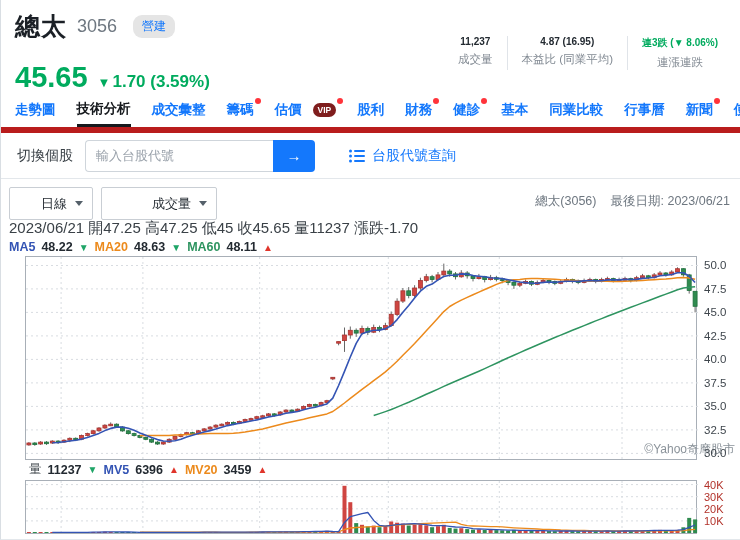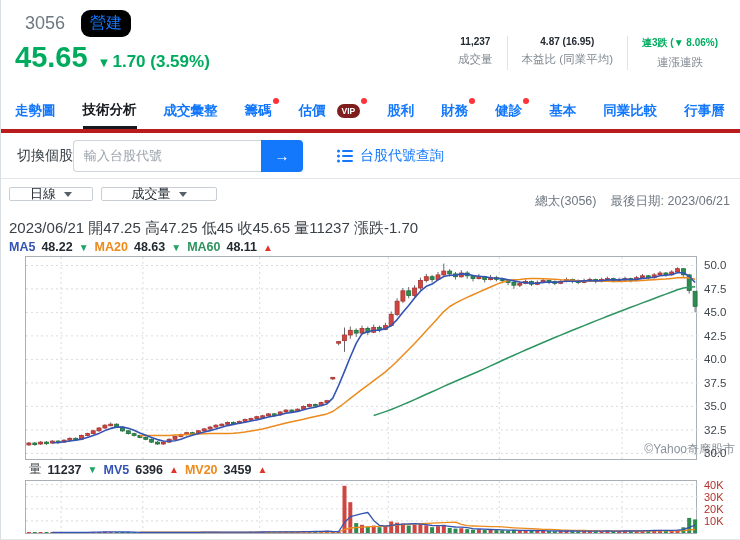--- a/index.html
+++ b/index.html
@@ -4,59 +4,59 @@
 <style>
   * { margin:0; padding:0; box-sizing:border-box; }
   body { font-family:"Liberation Sans","DejaVu Sans",sans-serif; background:#fff; }
   .page { width:740px; height:540px; background:#fff; position:relative; overflow:hidden;
           border-left:1px solid #d9dee3; border-bottom:1px solid #e3e7eb; }
   
   .header { padding:10px 16px 0 14px; position:relative; height:93px; }
   .title-row { display:flex; align-items:center; }
   .stock-name { font-size:25px; font-weight:bold; color:#1b2026; letter-spacing:1px; }
   .stock-code { font-size:18px; color:#6e7780; margin-left:10px; }
-  .sector-badge { margin-left:16px; font-size:16px; color:#1478fc; background:#000000;
+  .sector-badge { margin-left:16px; font-size:12px; color:#1478fc; background:#e5e5e5;
                   padding:3px 9px; border-radius:9px; cursor:pointer; }
-  .price-row { display:flex; align-items:baseline; margin-top:4px; }
+  .price-row { display:flex; align-items:baseline; margin-top:18px; }
   .last-price { font-size:29px; font-weight:bold; color:#00ab5e; }
   .change { font-size:17px; font-weight:bold; color:#00ab5e; margin-left:10px; }
   .change .arr { font-size:13px; margin-right:2px; }
   .meta { font-size:12px; color:#828a93; margin-top:3px; }
   .stats { position:absolute; right:8px; top:36px; display:flex; }
   .stat { padding:0 14px; text-align:center; }
   .stat + .stat { border-left:1px solid #e0e4e9; }
   .stat .v { font-size:10px; font-weight:bold; color:#232a31; white-space:nowrap; }
   .stat .v.green { color:#00ab5e; }
   .stat .l { font-size:11.5px; color:#828a93; margin-top:5px; white-space:nowrap; }
   
-  .nav { display:flex; align-items:stretch; gap:27px; padding:0 14px; height:40px;
-         border-bottom:4px solid #b91c1c; }
+  .nav { display:flex; align-items:stretch; gap:21px; padding:0 14px; height:40px;
+         border-bottom:6px solid #b91c1c; }
   .tab { position:relative; display:flex; align-items:center; font-size:13.5px; font-weight:bold;
          color:#1478fc; cursor:pointer; white-space:nowrap; }
   .tab.active { color:#16191d; border-bottom:3px solid #16191d; }
   .tab .dot { position:absolute; top:5px; right:-7px; width:6px; height:6px; border-radius:50%;
               background:#ff333a; }
   .tab .vip { display:inline-block; margin-left:11px; background:#7f1d1d; color:#fff; font-size:8.5px;
               font-weight:bold; border-radius:8px; padding:2px 5px; }
   
   .search-row { display:flex; align-items:center; height:46px; padding:0 16px;
                 border-bottom:1px solid #e3e7eb; }
-  .search-label { font-size:14px; color:#3a4147; white-space:nowrap; }
+  .search-label { font-size:14px; color:#3a4147; margin-right:12px; white-space:nowrap; }
   .search-box { display:flex; }
   .search-box input { width:188px; height:32px; border:1px solid #cfd5db; border-right:none;
                       border-radius:4px 0 0 4px; padding:0 10px; font-size:13px; color:#3a4147;
                       font-family:inherit; outline:none; }
   .search-box input::placeholder { color:#9aa2ab; }
   .go-btn { width:42px; height:32px; background:#1478fc; border:none; border-radius:0 4px 4px 0;
             color:#fff; font-size:15px; cursor:pointer; }
   .lookup { display:flex; align-items:center; gap:7px; margin-left:34px; color:#1478fc;
             font-size:14px; text-decoration:none; cursor:pointer; }
   
   .toolbar { position:relative; display:flex; gap:8px; padding:8px 8px 0 8px; height:38px; }
-  .select { display:flex; align-items:center; justify-content:center; height:14px;
+  .select { display:flex; align-items:center; justify-content:flex-end; height:33px;
             border:1px solid #c9ced4; border-radius:2px; background:#fff; font-size:13px;
             color:#232a31; padding:0 9px; cursor:pointer; }
   .select.w1 { width:84px; } .select.w2 { width:116px; }
   .chev { width:0; height:0; border-left:4px solid transparent; border-right:4px solid transparent;
           border-top:5px solid #55606a; margin-left:8px; }
   .chart-title { position:absolute; right:10px; top:14px; font-size:12.5px; color:#6e7780; }
   .chart-title span + span { margin-left:14px; }
   
   .ohlc-line { font-size:15px; color:#3a4147; margin:2px 0 0 8px; }
   .ma-line, .vol-line { display:flex; align-items:center; gap:6px; font-size:12.5px; margin:2px 0 2px 8px; }
@@ -75,20 +75,21 @@
   .x-axis { position:relative; height:18px; width:740px; }
   .x-axis span { position:absolute; top:3px; font-size:12px; color:#6e7780; white-space:nowrap; }
 </style>
 </head>
 <body>
 
 <div class="page">
 
   <div class="header">
     <div class="title-row">
+      <span class="stock-name">總太</span>
       <span class="stock-code">3056</span>
       <span class="sector-badge">營建</span>
     </div>
     <div class="price-row">
       <span class="last-price">45.65</span>
       <span class="change"><span class="arr">▼</span><span>1.70 (3.59%)</span></span>
     </div>
     <div class="stats" id="stats">
         <div class="stat">
           <div class="v">11,237</div>

